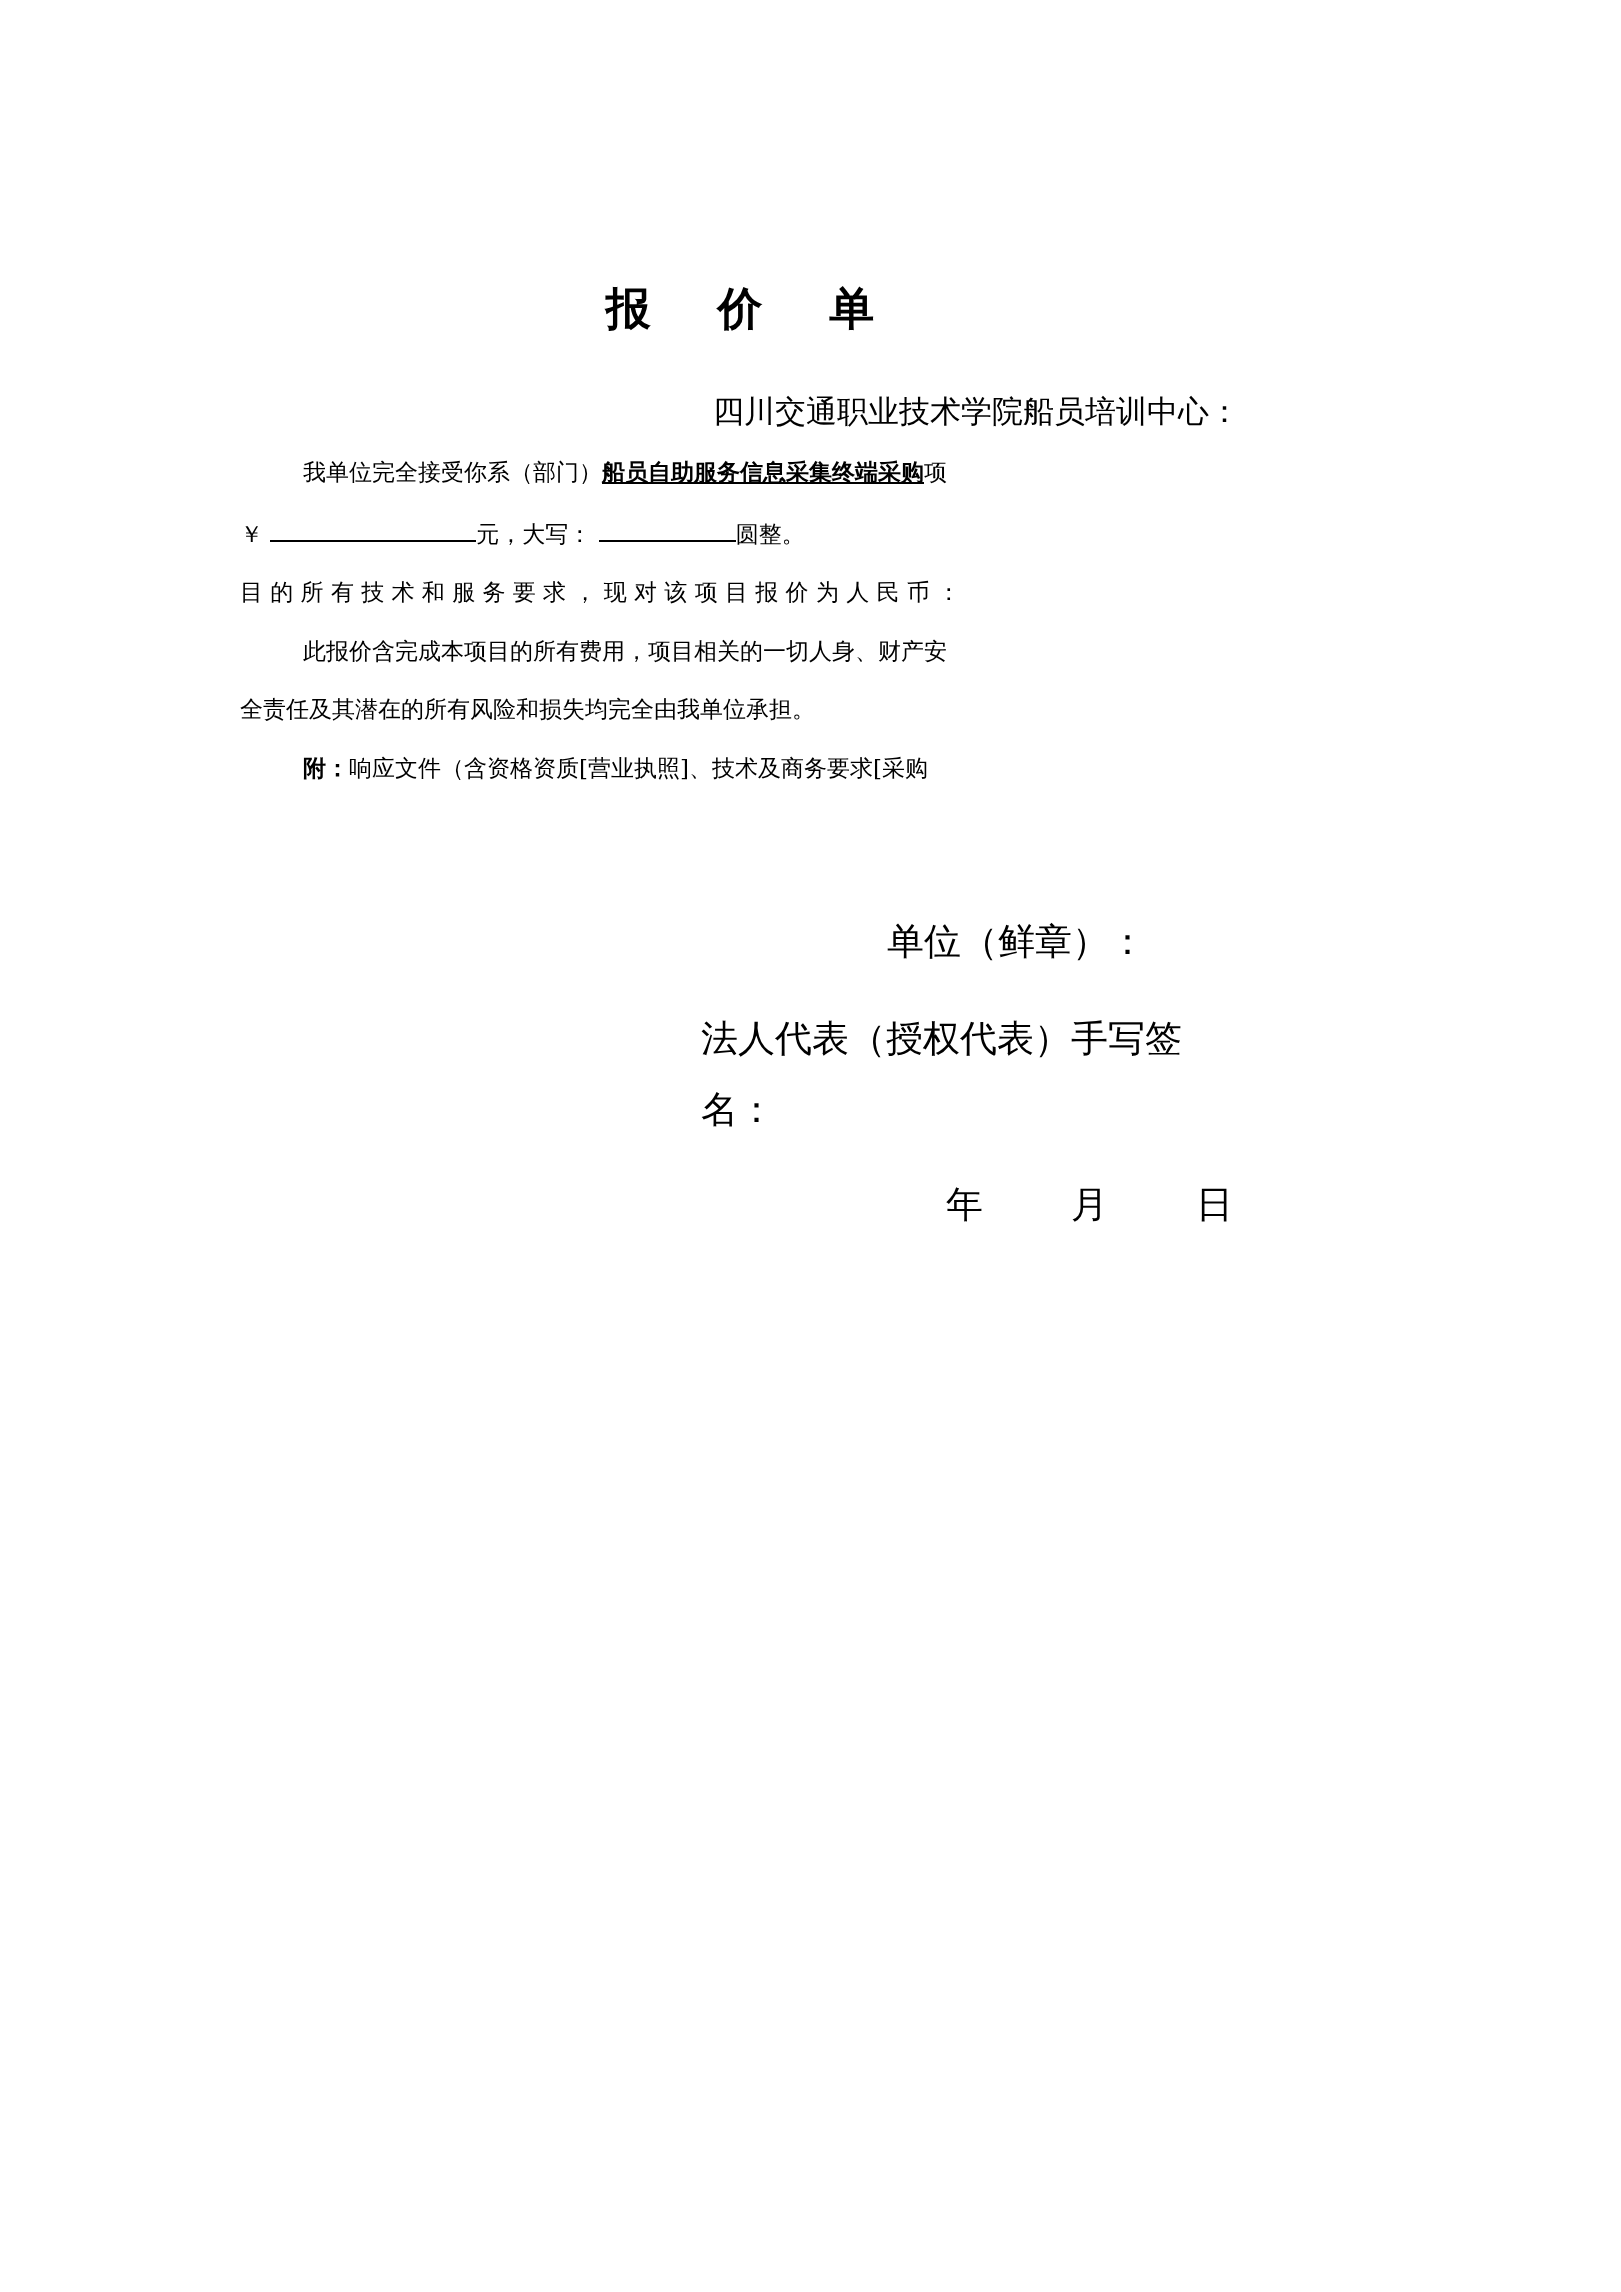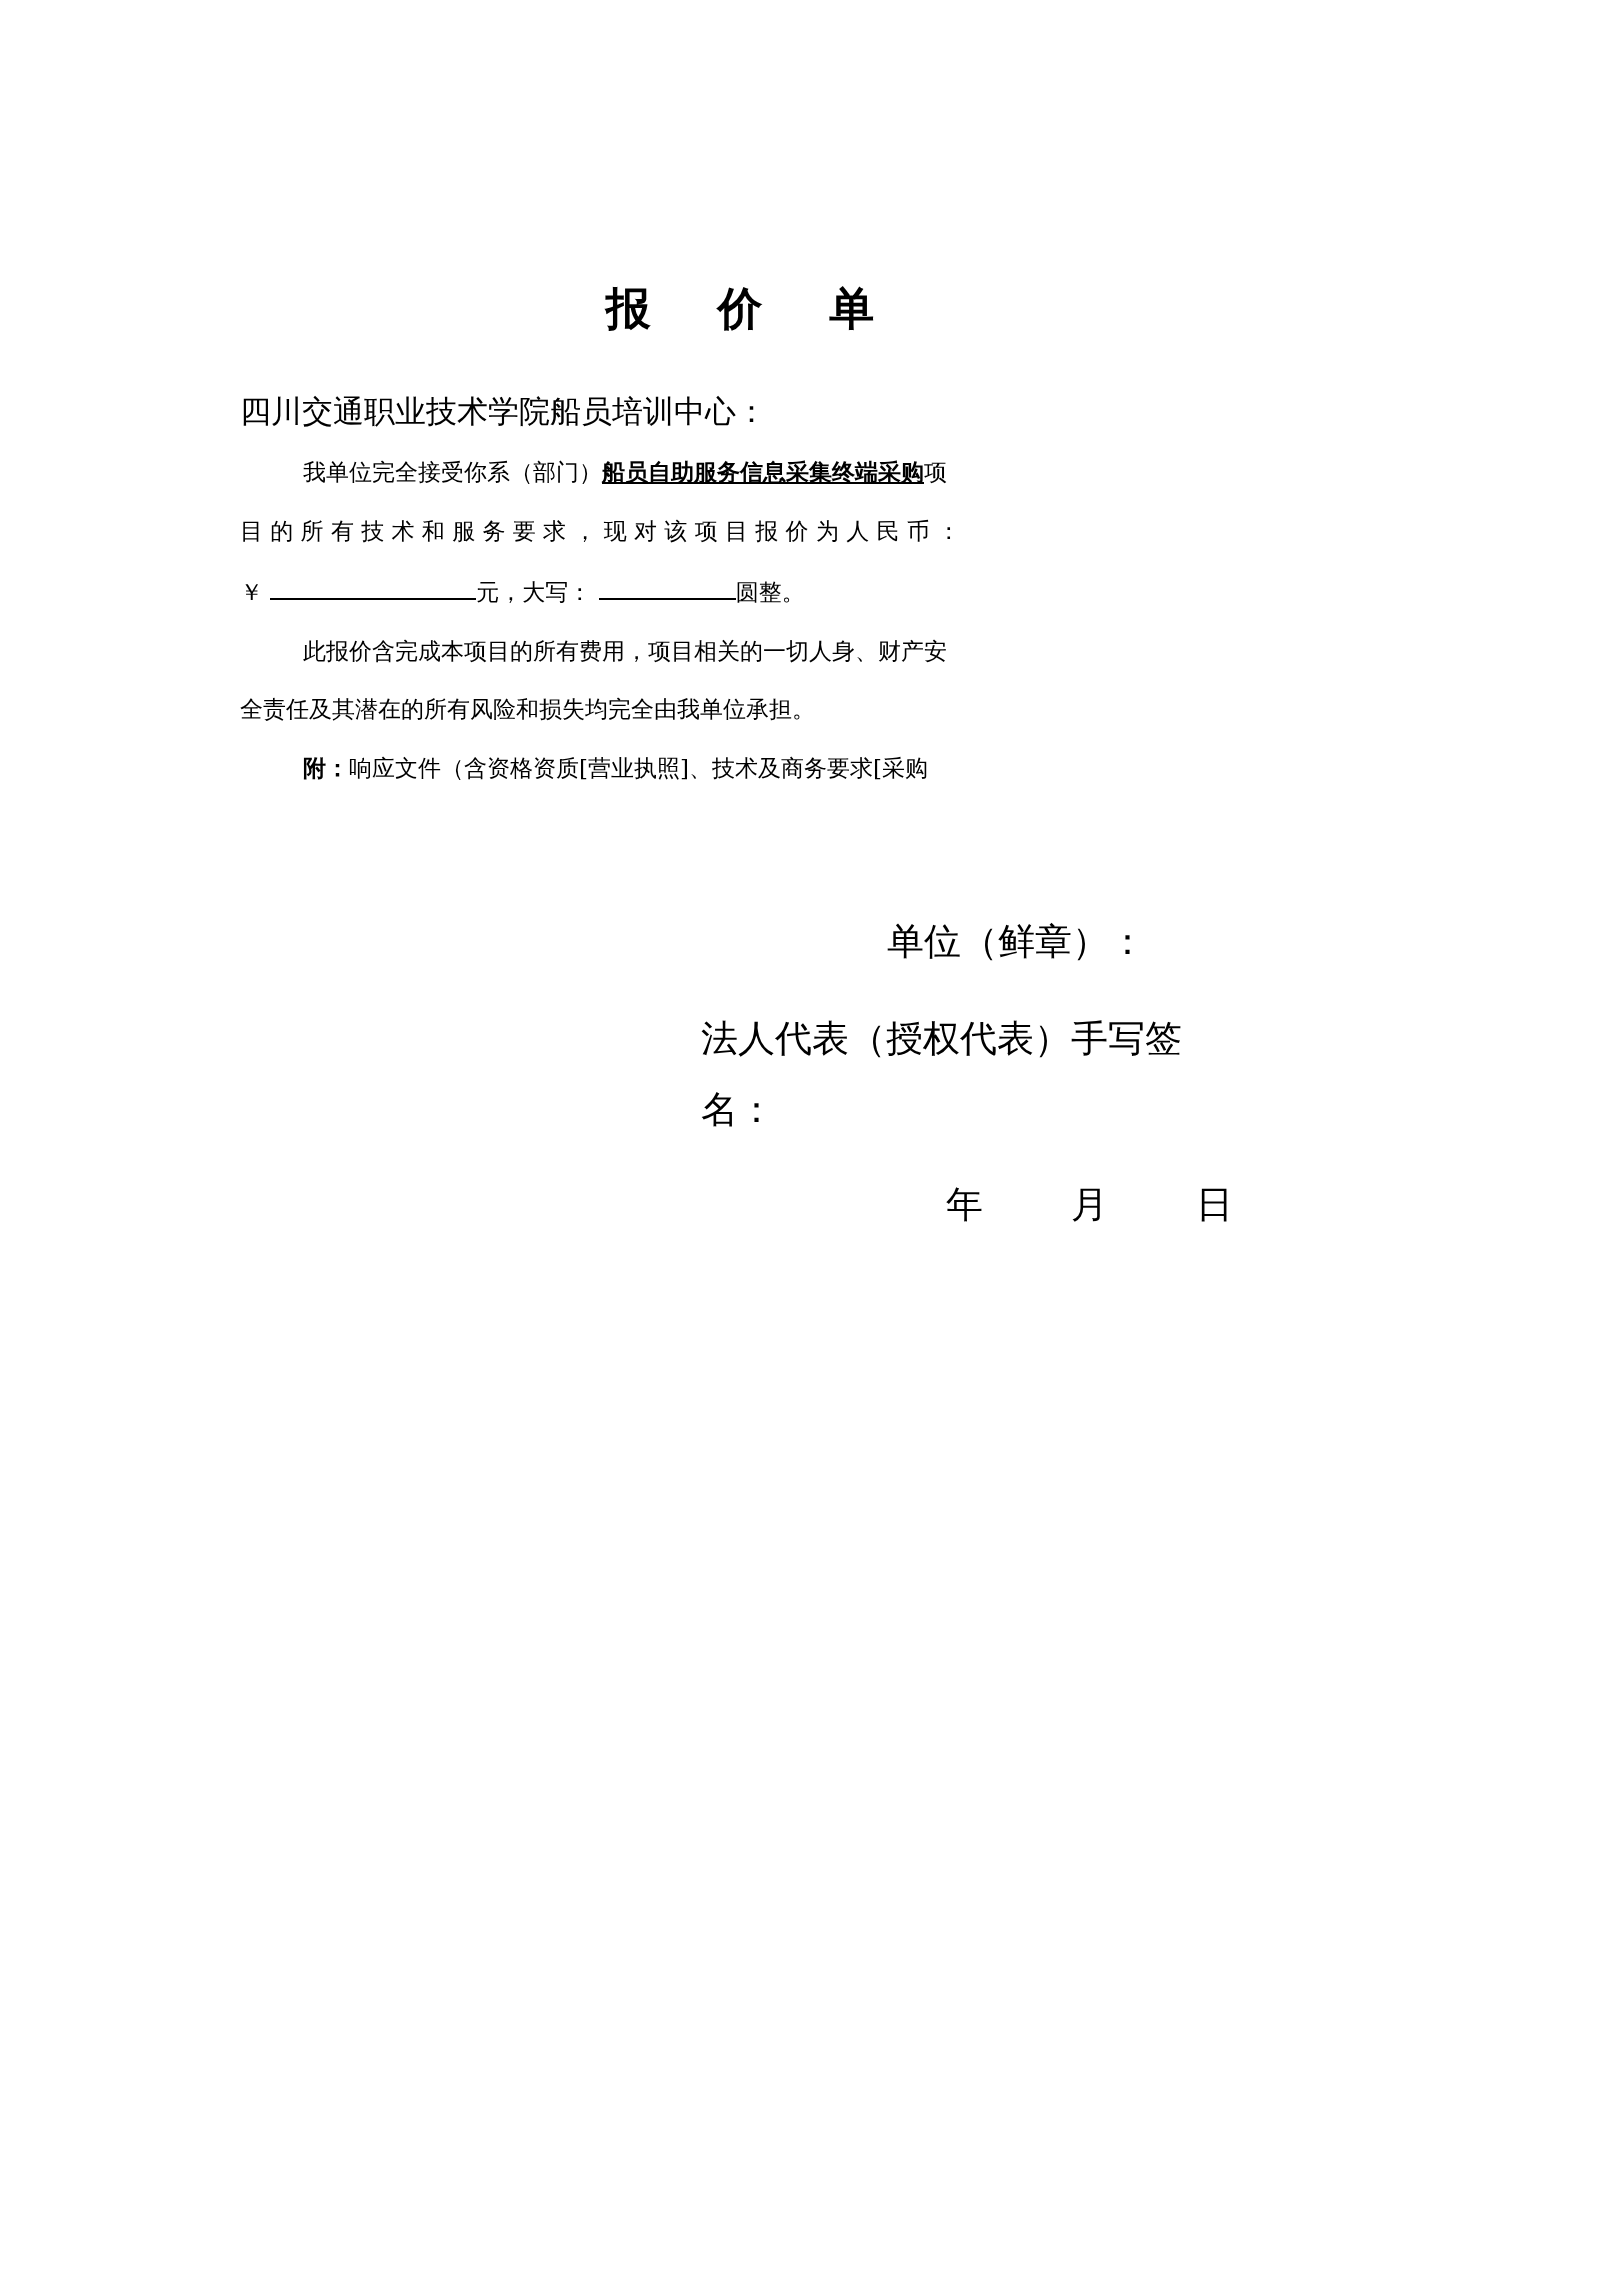--- a/index.html
+++ b/index.html
@@ -30,20 +30,21 @@
     font-size: 45px;
     font-weight: bold;
     letter-spacing: 25.5px;
     text-indent: 25.5px;
     font-family: "DejaVu Serif", "Liberation Serif", serif;
   }
   .addressee {
     margin-top: 49px;
     font-size: 31px;
     line-height: 1.5;
+    text-align: right;
   }
   .para {
     font-size: 23px;
     line-height: 1.78;
     margin-top: 17.6px;
     text-align: justify;
   }
   .indent {
     text-indent: 63px;
   }
@@ -96,27 +97,27 @@
 <div class="page">
 
   <div class="doc-title">报  价  单</div>
 
   <div class="addressee">四川交通职业技术学院船员培训中心：</div>
 
   <div class="para indent">
     <span>我单位完全接受你系（部门）</span><span class="underline-bold">船员自助服务信息采集终端采购</span><span>项</span>
   </div>
 
-  <div class="para">目 的 所 有 技 术 和 服 务 要 求 ， 现 对 该 项 目 报 价 为 人 民 币 ：</div>
-
   <div class="para">
     <span>￥</span>
     <span class="blank-long"></span><span>元，大写：</span>
     <span class="blank-short"></span><span>圆整。</span>
   </div>
+
+  <div class="para">目 的 所 有 技 术 和 服 务 要 求 ， 现 对 该 项 目 报 价 为 人 民 币 ：</div>
 
   <div class="para indent">此报价含完成本项目的所有费用，项目相关的一切人身、财产安</div>
   <div class="para">全责任及其潜在的所有风险和损失均完全由我单位承担。</div>
 
   <div class="para indent">
     <span class="bold">附：</span><span>响应文件（含资格资质[营业执照]、技术及商务要求[采购</span>
   </div>
 
   <div class="sign-block">
     <div class="sign-unit">单位（鲜章）：</div>

